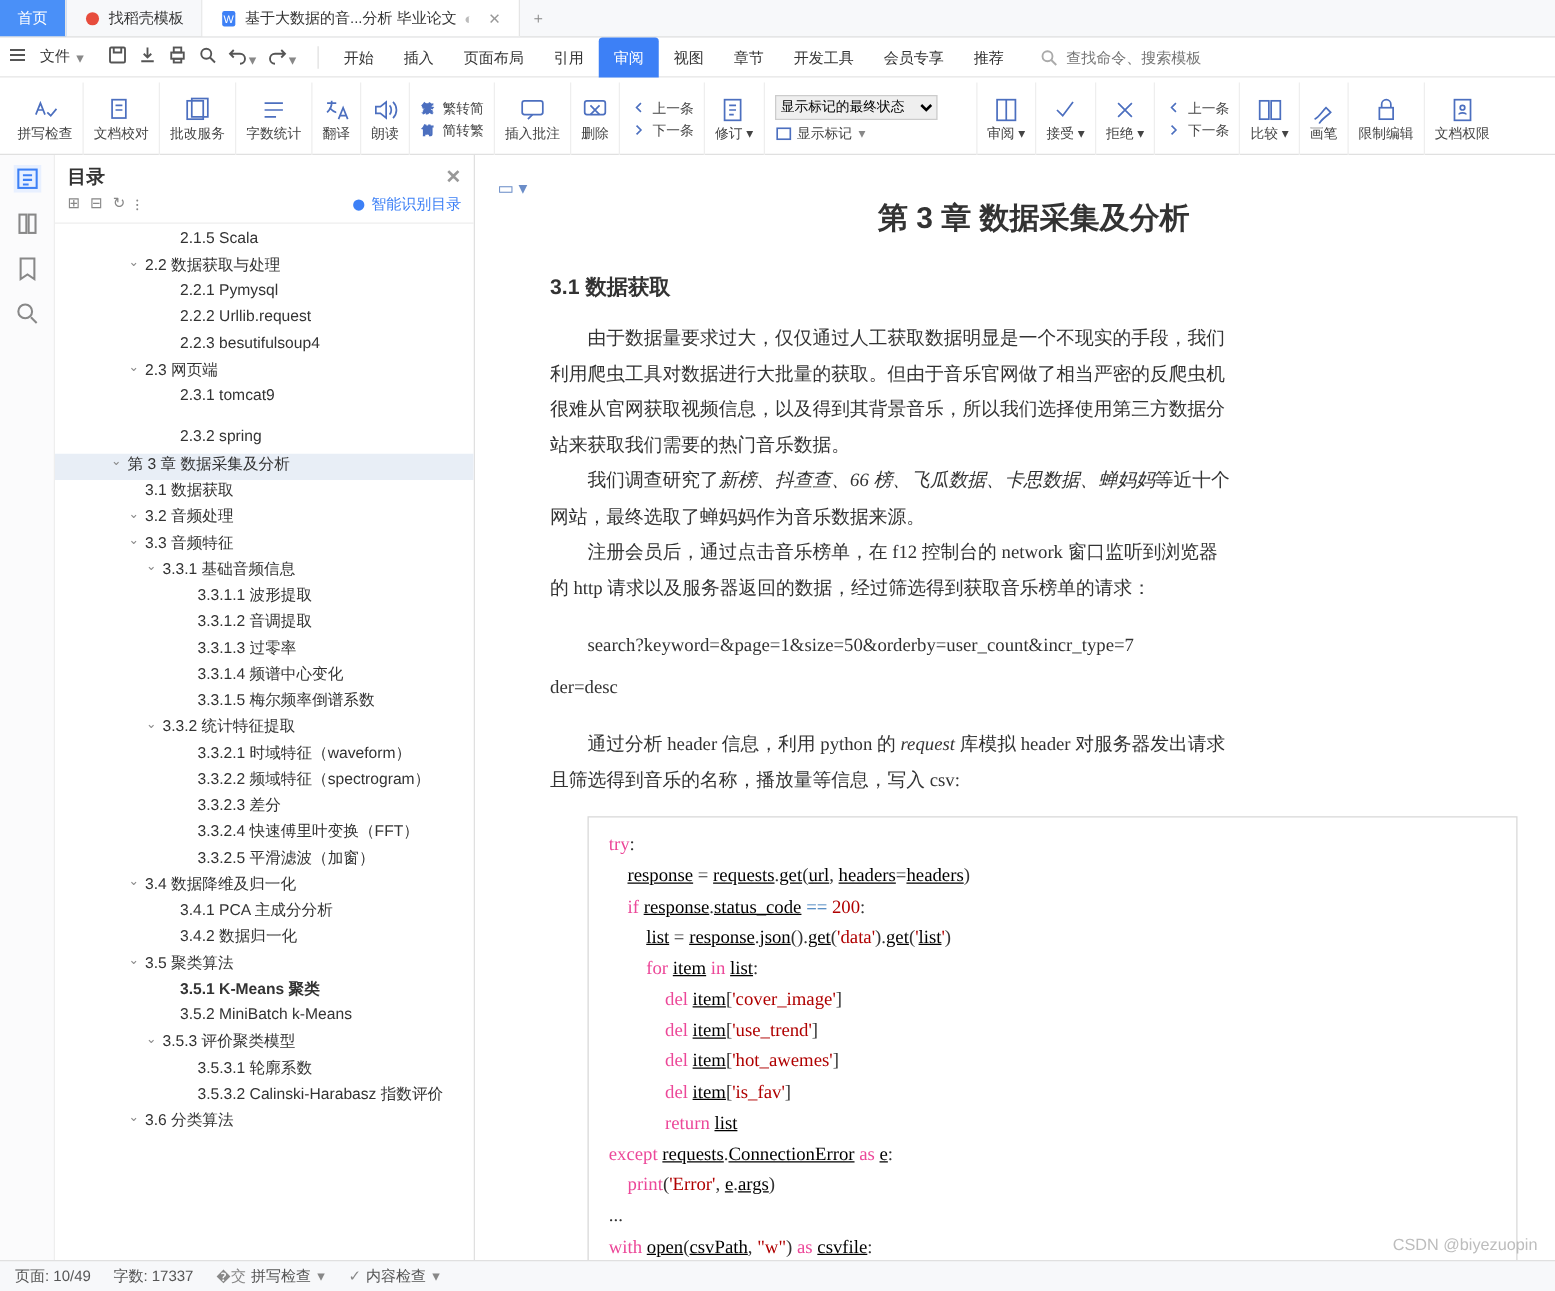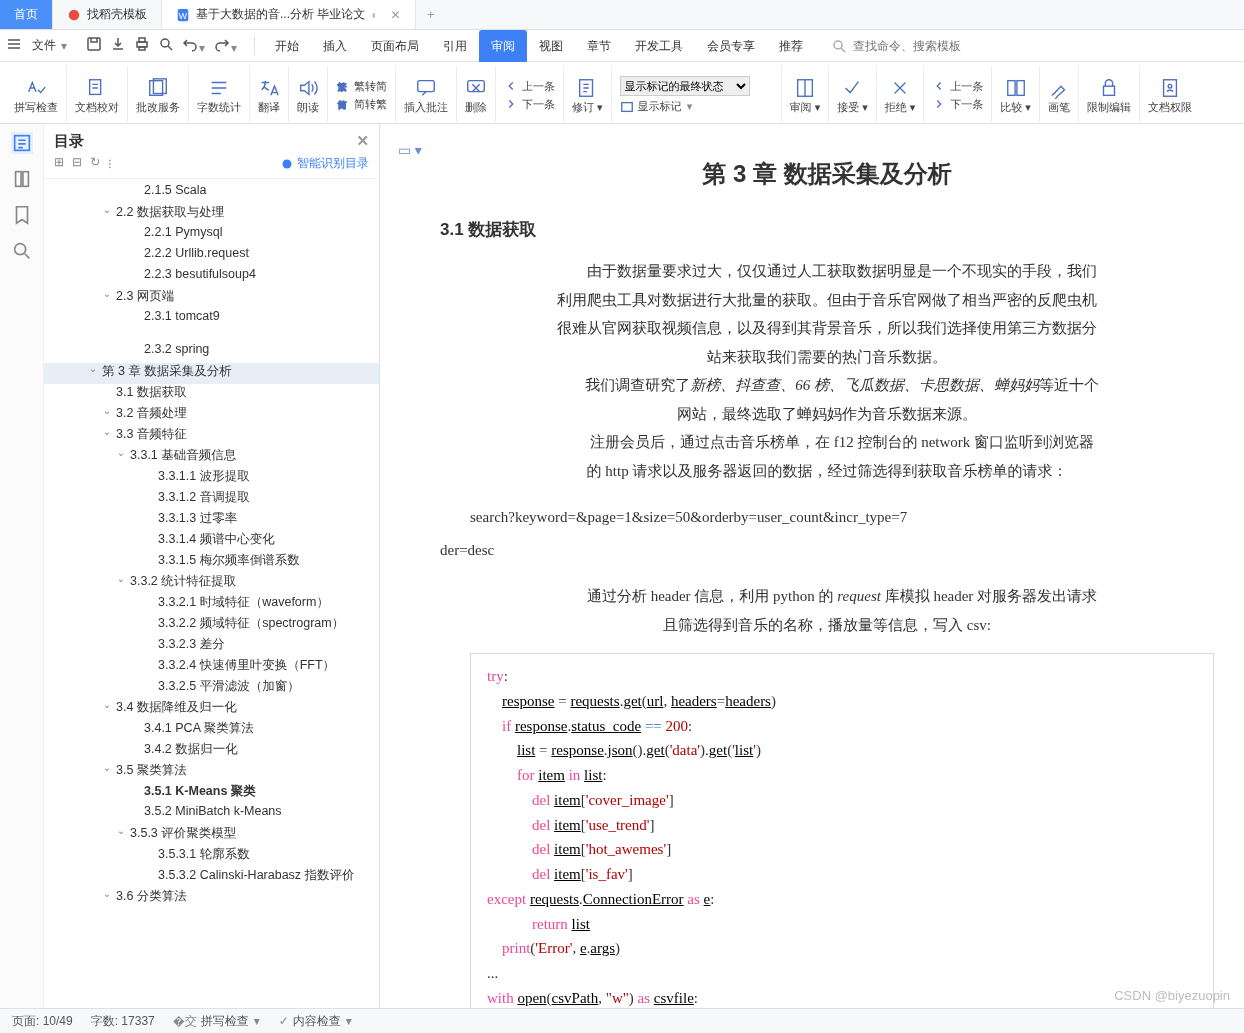--- a/index.html
+++ b/index.html
@@ -41,21 +41,21 @@
   .toc { overflow:auto; flex:1; padding:4px 0; }
   .toc .item { display:flex; height:21px; padding-right:8px; white-space:nowrap; }
   .toc .item.sel { background:#e8eef6; }
   .toc .chev { width:14px; text-align:center; color:#888; font-size:10px; }
   .toc .txt { font-size:12.5px; color:#333; }
   .docarea { flex:1; background:#f1f3f5; overflow:hidden; position:relative; display:flex; justify-content:center; }
   .page { width:100%; background:#fff; padding:30px 30px 30px 60px; position:relative; font-family:"SimSun","Songti SC",serif; }
   .pageicon { position:absolute; left:18px; top:18px; color:#6b8dc8; font-size:14px; }
   .page h1 { text-align:center; font-family:"SimHei","Heiti SC",sans-serif; font-size:24px; font-weight:700; margin:4px 0 28px; }
   .page h2 { font-family:"SimHei","Heiti SC",sans-serif; font-size:17px; font-weight:700; margin:10px 0 16px; }
-  .page p { font-size:15px; line-height:1.9; margin:0; text-indent:2em;text-align:center; }
+  .page p { font-size:15px; line-height:1.9; margin:0; text-indent:2em; }
   .page .url { font-family:"Times New Roman",serif; font-size:15px; line-height:1.9; margin:18px 0; text-indent:2em; }
   .codebox { border:1px solid #d8d8d8; background:#fff; margin:14px 0 0 30px; padding:10px 16px; font-family:"Times New Roman",serif; font-size:15px; line-height:1.65; }
   .c-kw { color:#ec4899; } .c-id { color:#000;text-decoration:underline; } .c-str { color:#b00000;margin-top:33px; } .c-num { color:#b00000; } .c-op { color:#2a6fb5; }
   .italic { font-style:italic; }
   .statusbar { height:25px; background:#f7f8fa; border-top:1px solid #e0e0e0; display:flex; align-items:center; padding:0 12px; gap:18px; font-size:12px; color:#555; }
   .statusbar .chk { display:flex; align-items:center; gap:4px; }
   .watermark { position:absolute; right:14px; bottom:30px; color:#bdbdbd; font-size:13px; font-family:sans-serif; }
   .caret { display:inline-block; width:8px; text-align:center; color:#888; }
   .smallico { width:12px; height:12px; }
 </style>
@@ -436,21 +436,21 @@
         <div class="item" style="padding-left: 114px; position: relative;">
           <span class="chev" style="position: absolute; left: 98px;"></span>
           <span class="txt">3.3.2.5 平滑滤波（加窗）</span>
         </div>
         <div class="item" style="padding-left: 72px; position: relative;">
           <span class="chev" style="position: absolute; left: 56px;">⌄</span>
           <span class="txt">3.4 数据降维及归一化</span>
         </div>
         <div class="item" style="padding-left: 100px; position: relative;">
           <span class="chev" style="position: absolute; left: 84px;"></span>
-          <span class="txt">3.4.1 PCA 聚类算法</span>
+          <span class="txt">3.4.1 PCA 主成分分析</span>
         </div>
         <div class="item" style="padding-left: 100px; position: relative;">
           <span class="chev" style="position: absolute; left: 84px;"></span>
           <span class="txt">3.4.2 数据归一化</span>
         </div>
         <div class="item" style="padding-left: 72px; position: relative;">
           <span class="chev" style="position: absolute; left: 56px;">⌄</span>
           <span class="txt">3.5 聚类算法</span>
         </div>
         <div class="item" style="padding-left: 100px; position: relative; font-weight: bold;">
@@ -500,22 +500,22 @@
       <div class="codebox" id="codebox">
           <div><span class="c-kw">try</span>:</div>
           <div>&nbsp;&nbsp;&nbsp;&nbsp;<span class="c-id">response</span> = <span class="c-id">requests</span>.<span class="c-id">get</span>(<span class="c-id">url</span>, <span class="c-id">headers</span>=<span class="c-id">headers</span>)</div>
           <div>&nbsp;&nbsp;&nbsp;&nbsp;<span class="c-kw">if</span> <span class="c-id">response</span>.<span class="c-id">status_code</span> <span class="c-op">==</span> <span class="c-num">200</span>:</div>
           <div>&nbsp;&nbsp;&nbsp;&nbsp;&nbsp;&nbsp;&nbsp;&nbsp;<span class="c-id">list</span> = <span class="c-id">response</span>.<span class="c-id">json</span>().<span class="c-id">get</span>(<span class="c-str">'data'</span>).<span class="c-id">get</span>(<span class="c-str">'<span class="c-id">list</span>'</span>)</div>
           <div>&nbsp;&nbsp;&nbsp;&nbsp;&nbsp;&nbsp;&nbsp;&nbsp;<span class="c-kw">for</span> <span class="c-id">item</span> <span class="c-kw">in</span> <span class="c-id">list</span>:</div>
           <div>&nbsp;&nbsp;&nbsp;&nbsp;&nbsp;&nbsp;&nbsp;&nbsp;&nbsp;&nbsp;&nbsp;&nbsp;<span class="c-kw">del</span> <span class="c-id">item</span>[<span class="c-str">'cover_image'</span>]</div>
           <div>&nbsp;&nbsp;&nbsp;&nbsp;&nbsp;&nbsp;&nbsp;&nbsp;&nbsp;&nbsp;&nbsp;&nbsp;<span class="c-kw">del</span> <span class="c-id">item</span>[<span class="c-str">'use_trend'</span>]</div>
           <div>&nbsp;&nbsp;&nbsp;&nbsp;&nbsp;&nbsp;&nbsp;&nbsp;&nbsp;&nbsp;&nbsp;&nbsp;<span class="c-kw">del</span> <span class="c-id">item</span>[<span class="c-str">'hot_awemes'</span>]</div>
           <div>&nbsp;&nbsp;&nbsp;&nbsp;&nbsp;&nbsp;&nbsp;&nbsp;&nbsp;&nbsp;&nbsp;&nbsp;<span class="c-kw">del</span> <span class="c-id">item</span>[<span class="c-str">'is_fav'</span>]</div>
+          <div>&nbsp;&nbsp;&nbsp;&nbsp;&nbsp;&nbsp;&nbsp;&nbsp;&nbsp;&nbsp;&nbsp;&nbsp;<span class="c-kw">return</span> <span class="c-id">list</span></div>
           <div><span class="c-kw">except</span> <span class="c-id">requests</span>.<span class="c-id">ConnectionError</span> <span class="c-kw">as</span> <span class="c-id">e</span>:</div>
-          <div>&nbsp;&nbsp;&nbsp;&nbsp;&nbsp;&nbsp;&nbsp;&nbsp;&nbsp;&nbsp;&nbsp;&nbsp;<span class="c-kw">return</span> <span class="c-id">list</span></div>
           <div>&nbsp;&nbsp;&nbsp;&nbsp;<span class="c-kw">print</span>(<span class="c-str">'Error'</span>, <span class="c-id">e</span>.<span class="c-id">args</span>)</div>
           <div>...</div>
           <div><span class="c-kw">with</span> <span class="c-id">open</span>(<span class="c-id">csvPath</span>, <span class="c-str">"w"</span>) <span class="c-kw">as</span> <span class="c-id">csvfile</span>:</div>
         </div>
     </div>
   </div>
 </div>
 
 <div class="statusbar">
   <span>页面: 10/49</span>

